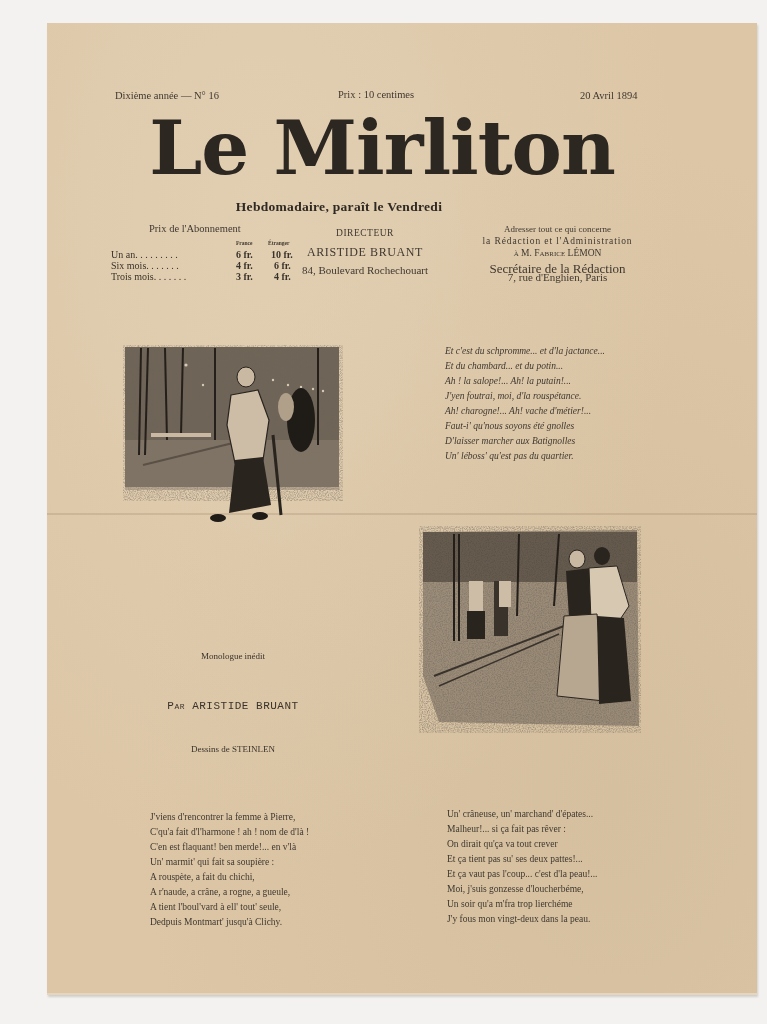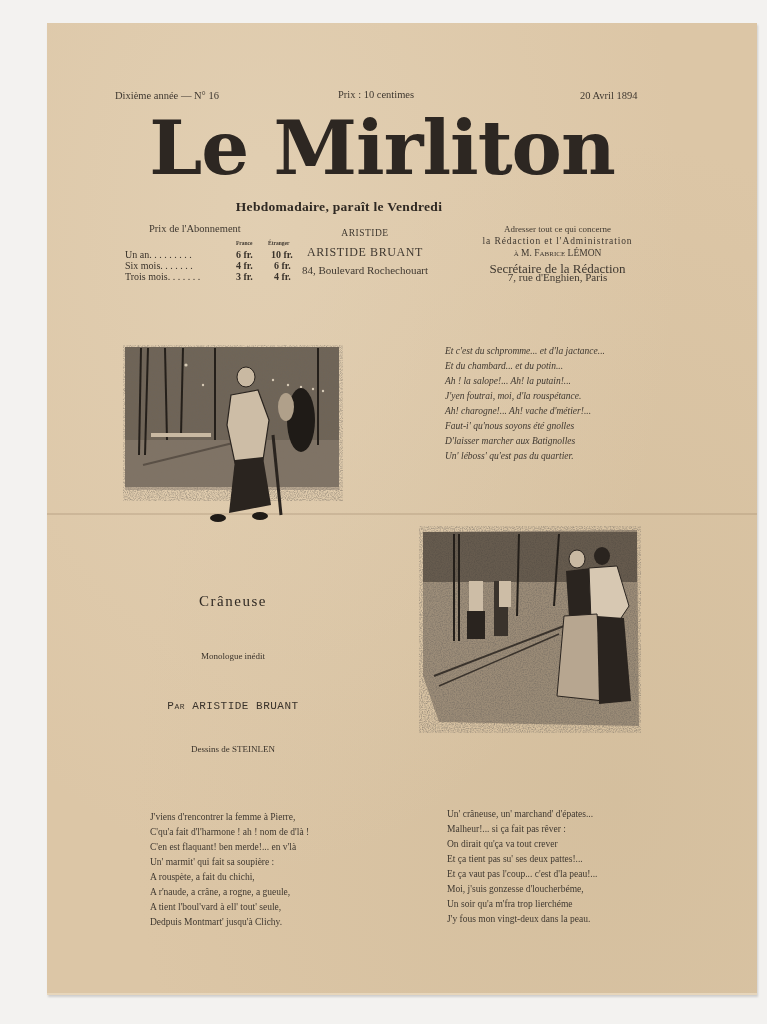--- a/index.html
+++ b/index.html
@@ -7,21 +7,21 @@
   .sheet { position:absolute; left:27px; top:23px; width:710px; height:970px; background:#dcc6a6;
     background-image: radial-gradient(ellipse at 30% 20%, rgba(230,214,188,0.55), rgba(0,0,0,0) 60%), radial-gradient(ellipse at 80% 80%, rgba(205,184,150,0.5), rgba(0,0,0,0) 60%);
     box-shadow: 1px 2px 2px rgba(0,0,0,0.15); border-bottom:2px solid #e7d6bb;margin-left:20px; }
   .fold { position:absolute; left:0; top:490px; width:710px; height:2px; background:rgba(150,128,100,0.25); }
   .abs { position:absolute; }
   .small { font-family:"Liberation Serif", serif; font-size:10.5px; color:#3f3830; }
   .masthead { position:absolute; left:50px; top:84px; width:570px; height:82px; font-family:"DejaVu Serif", serif; font-weight:bold; font-size:74px; letter-spacing:-1px; color:#2d2722; line-height:82px; text-align:center; transform:scaleX(1.02); }
   .subtitle { position:absolute; left:0; top:176px; width:584px; text-align:center; font-family:"Liberation Serif", serif; font-weight:bold; font-size:13.5px; color:#2f2923; letter-spacing:0.3px; }
   .sub-col { font-family:"Liberation Serif", serif; color:#3f3830; }
   .price-row { position:absolute; left:64px; width:190px; font-family:"Liberation Serif", serif; font-size:10px; height:11px; }
-  .price-row .lbl { position:absolute; left:14px; }
+  .price-row .lbl { position:absolute; left:0; }
   .price-row .fr { position:absolute; left:125px; font-weight:bold; }
   .price-row .et { position:absolute; left:160px; font-weight:bold; }
   .verse { font-family:"Liberation Serif", serif; font-size:9.5px; line-height:15px; color:#3f3830; white-space:nowrap; }
   .illu { position:absolute; overflow:hidden; }
   .center { text-align:center; }
 </style>
 </head>
 <body>
 
 <div class="sheet">
@@ -47,21 +47,21 @@
     <span class="lbl">Six mois. . . . . . .</span>
     <span class="fr">4 fr.</span>
     <span class="et" style="left:163px;">6 fr.</span>
   </div>
   <div class="price-row" style="top:248px;">
     <span class="lbl">Trois mois. . . . . . .</span>
     <span class="fr">3 fr.</span>
     <span class="et" style="left:163px;">4 fr.</span>
   </div>
 
-  <div class="abs sub-col center" style="left:233px; top:205px; width:170px; font-size:9.5px; letter-spacing:0.5px;">ARISTIDE</div>
+  <div class="abs sub-col center" style="left:233px; top:205px; width:170px; font-size:9.5px; letter-spacing:0.5px;">DIRECTEUR</div>
   <div class="abs sub-col center" style="left:233px; top:222px; width:170px; font-size:12px; letter-spacing:0.6px;">ARISTIDE BRUANT</div>
   <div class="abs sub-col center" style="left:233px; top:241px; width:170px; font-size:11px; ">84, Boulevard Rochechouart</div>
 
   <div class="abs sub-col center" style="left:403px; top:201px; width:215px; font-size:9px;">Adresser tout ce qui concerne</div>
   <div class="abs sub-col center" style="left:403px; top:213px; width:215px; font-size:9.5px; letter-spacing:0.9px;">la Rédaction et l'Administration</div>
   <div class="abs sub-col center" style="left:403px; top:225px; width:215px; font-size:9.5px; font-variant:small-caps;">à M. Fabrice LÉMON</div>
   <div class="abs sub-col center" style="left:403px; top:238px; width:215px; font-size:13px;">Secrétaire de la Rédaction</div>
   <div class="abs sub-col center" style="left:403px; top:248px; width:215px; font-size:11px;">7, rue d'Enghien, Paris</div>
 
   <div class="illu" style="left:76px; top:322px; width:220px; height:185px;">
@@ -144,21 +144,20 @@
 
       <ellipse cx="158" cy="33" rx="8" ry="9" fill="#c9b9a2" stroke="#2a241f"></ellipse>
       <ellipse cx="183" cy="30" rx="8" ry="9" fill="#2a241f"></ellipse>
       <path d="M147 45 L172 42 L175 90 L150 92 Z" fill="#2a241f"></path>
       <path d="M170 42 L198 40 L210 80 L200 95 L172 95 Z" fill="#d7c8b2" stroke="#2a241f"></path>
       <path d="M145 90 L178 88 L185 175 L138 170 Z" fill="#b7a690" stroke="#2a241f"></path>
       <path d="M178 90 L205 92 L212 175 L180 178 Z" fill="#2a241f"></path>
     </svg>
   </div>
 
-  <div class="abs center" style="left:86px; top:570px; width:200px; font-family:'Liberation Serif', serif; font-size:15px; letter-spacing:1.5px; color:#2f2923;">Crâneuse</div>
   <div class="abs center" style="left:86px; top:628px; width:200px; font-family:'Liberation Serif', serif; font-size:9px;">Monologue inédit</div>
   <div class="abs center" style="left:86px; top:677px; width:200px; font-family:Liberation Mono, monospace; font-size:11px; letter-spacing:0.5px; font-variant:small-caps;">Par ARISTIDE BRUANT</div>
   <div class="abs center" style="left:86px; top:721px; width:200px; font-family:'Liberation Serif', serif; font-size:9px;">Dessins de STEINLEN</div>
 
   <div class="abs verse" style="left:103px; top:787px;">
     <div>J'viens d'rencontrer la femme à Pierre,</div>
     <div>C'qu'a fait d'l'harmone ! ah ! nom de d'là !</div>
     <div>C'en est flaquant! ben merde!... en v'là</div>
     <div>Un' marmit' qui fait sa soupière :</div>
     <div>A rouspète, a fait du chichi,</div>

